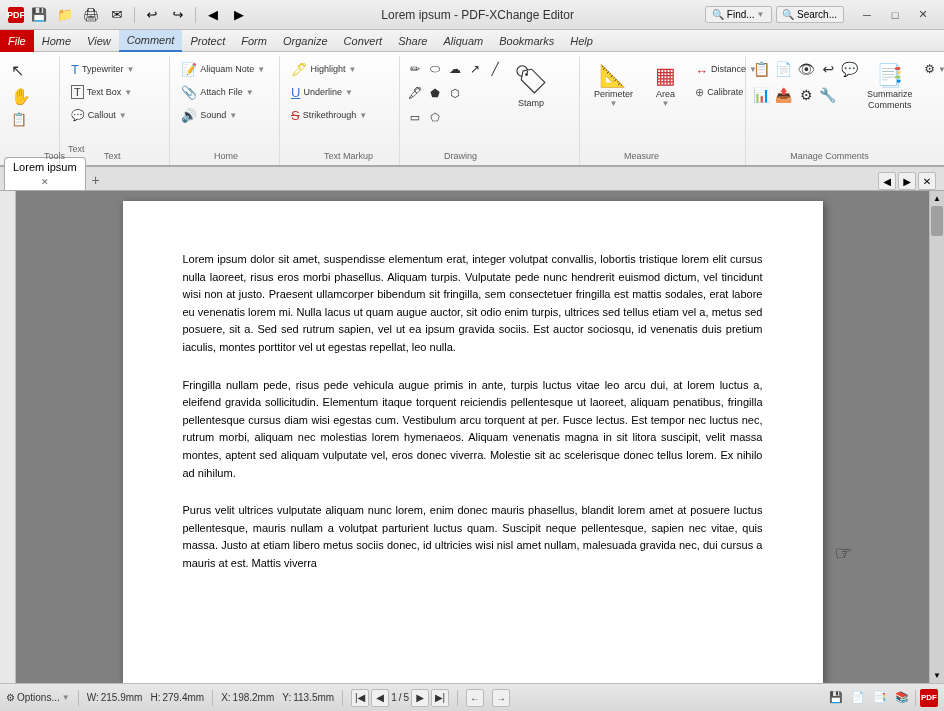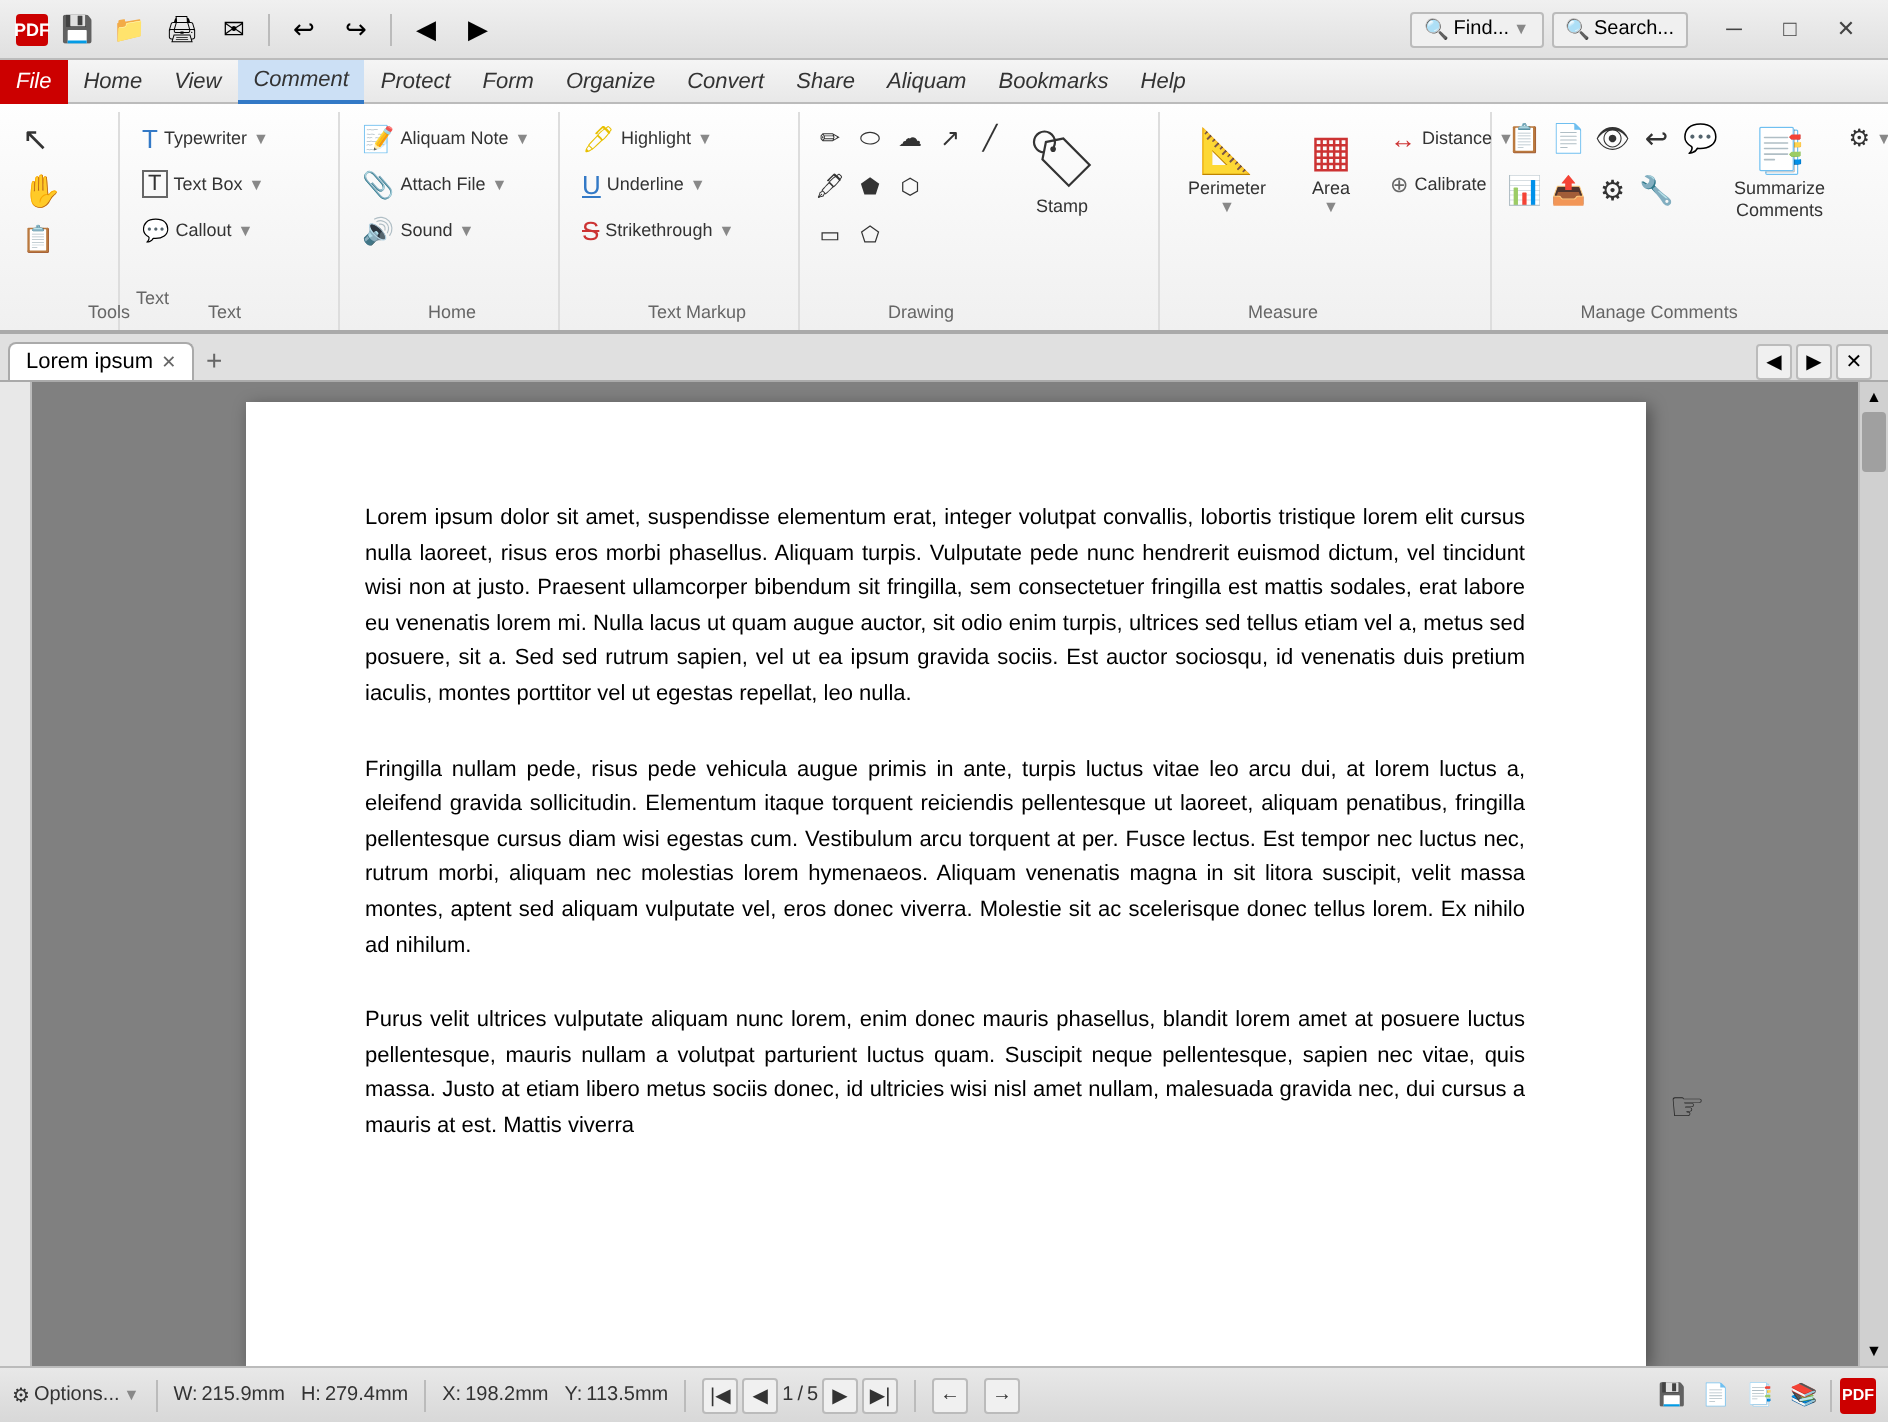--- a/index.html
+++ b/index.html
@@ -126,20 +126,21 @@
       background: #d0d0d0;
       border: 1px solid #aaa;
       border-bottom: none;
       border-radius: 4px 4px 0 0;
       padding: 3px 8px;
       font-size: 11px;
       cursor: pointer;
       display: flex;
       align-items: center;
       gap: 4px;
+      flex-direction: column;
     }
     .tab.active { background: #fff; }
     .tab-close { font-size: 9px; color: #666; cursor: pointer; }
     .tab-add { width: 20px; height: 20px; display: flex; align-items: center; justify-content: center; font-size: 14px; color: #666; cursor: pointer; }
 
     
     #main {
       display: flex;
       height: calc(711px - 30px - 22px - 115px - 24px - 28px);
       background: #808080;
@@ -215,20 +216,21 @@
     <div class="qa-btn">📁</div>
     <div class="qa-btn">🖨</div>
     <div class="qa-btn">✉</div>
     <div class="qa-sep"></div>
     <div class="qa-btn">↩</div>
     <div class="qa-btn">↪</div>
     <div class="qa-sep"></div>
     <div class="qa-btn">◀</div>
     <div class="qa-btn">▶</div>
   </div>
+  <div id="titlebar-center">Lorem ipsum - PDF-XChange Editor</div>
   <div id="titlebar-right">
 
     <div style="display:flex;align-items:center;gap:4px;margin-right:8px;">
       <div style="display:flex;align-items:center;gap:2px;background:#f0f0f0;border:1px solid #bbb;border-radius:2px;padding:2px 6px;cursor:pointer;">
         <span style="font-size:10px;">🔍</span>
         <span style="font-size:10px;">Find...</span>
         <span style="font-size:8px;color:#888;">▼</span>
       </div>
       <div style="display:flex;align-items:center;gap:2px;background:#f0f0f0;border:1px solid #bbb;border-radius:2px;padding:2px 6px;cursor:pointer;">
         <span style="font-size:10px;">🔍</span>

